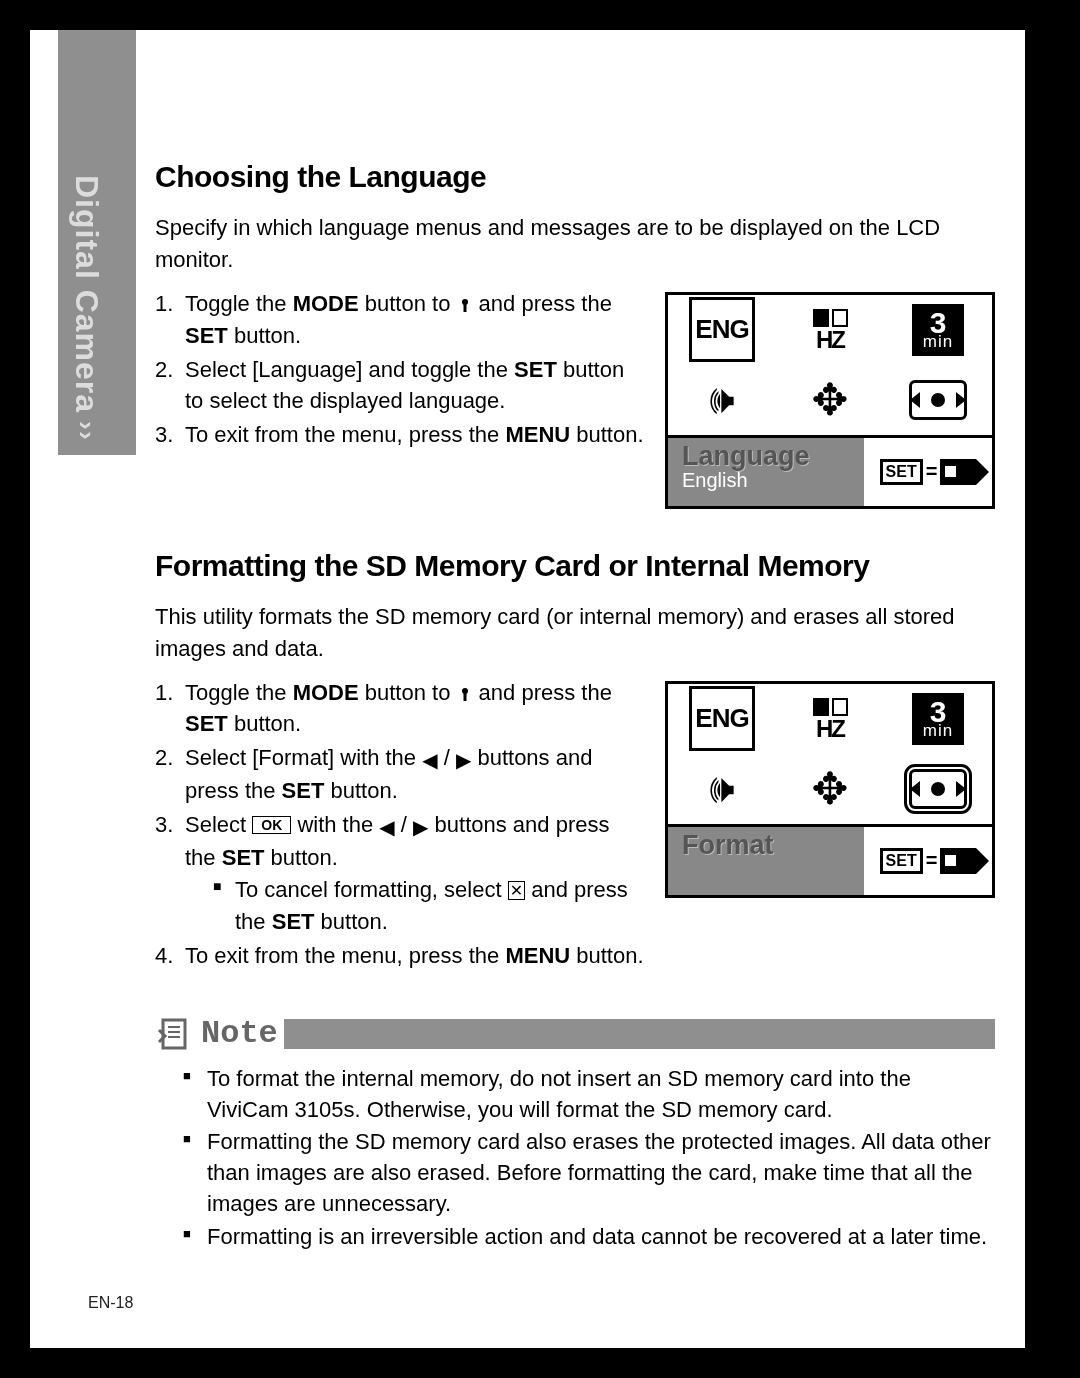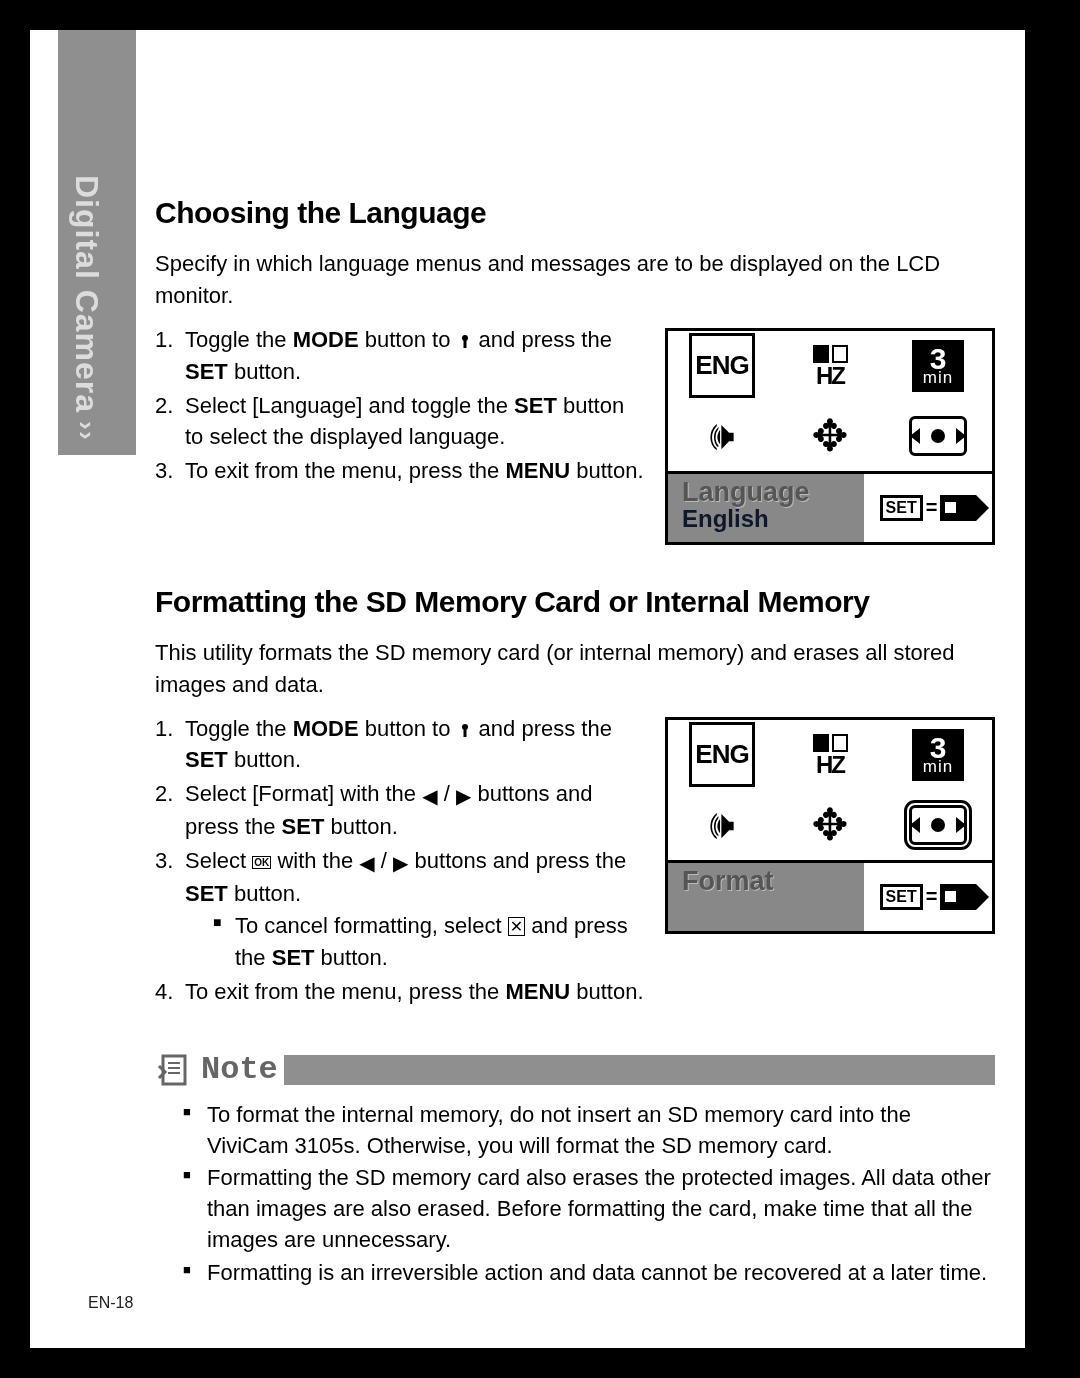--- a/index.html
+++ b/index.html
@@ -61,21 +61,20 @@
     top: -2px;
     color: #dcdcdc;
   }
   
   h2.section {
     font-size: 30px;
     font-weight: 900;
     font-family: Arial Black, Arial, sans-serif;
     margin-bottom: 18px;
     letter-spacing: -0.5px;
-    margin-top: 36px;
   }
   .intro {
     font-size: 22px;
     line-height: 1.45;
     margin-bottom: 12px;
   }
   .cols {
     display: flex;
     align-items: flex-start;
     gap: 20px;
@@ -177,21 +176,21 @@
   .lcd-labels {
     flex: 1;
     background:#888;
     padding: 4px 14px;
     display:flex;
     flex-direction:column;
     line-height:1.05;
     min-height: 68px;
   }
   .lcd-title { color:#555; font-family: Arial Black, Arial; font-size:27px; font-weight:900; text-shadow: 1px 1px 0 #bbb; }
-  .lcd-value { color:#0f172a; font-family: Arial Black, Arial; font-size:24px; font-weight:700; }
+  .lcd-value { color:#ffffff; font-family: Arial Black, Arial; font-size:20px; font-weight:400; }
   .lcd-set { width:128px; display:flex; align-items:center; justify-content:center; gap:3px; background:#fff; }
   .set-box { border:3px solid #000; font-size:16px; font-weight:900; padding:1px 3px; }
   .set-arrow { width:36px; height:26px; background:#000; position:relative; display:flex; align-items:center; }
   .set-arrow::after { content:""; position:absolute; right:-13px; width:0; height:0; border-top:13px solid transparent; border-bottom:13px solid transparent; border-left:13px solid #000; }
   .set-arrow .sq { width:11px; height:11px; background:#fff; margin-left:5px; }
   .focus.selected { outline: 3px solid #000; outline-offset: 2px; }
 
   
   .note-head {
     display:flex;
@@ -320,21 +319,21 @@
           <li>
             <span>Toggle the </span><span class="bold">MODE</span><span> button to </span><span><svg class="tool-glyph" viewBox="0 0 16 16">
                   <circle cx="8" cy="5" r="3" fill="#000"></circle>
                   <rect x="6.5" y="6" width="3" height="9" fill="#000"></rect>
                 </svg></span><span> and press the </span><span class="bold">SET</span><span> button.</span>
           </li>
           <li>
             <span>Select [Format] with the </span><span class="glyph">◀</span><span> / </span><span class="glyph">▶</span><span> buttons and press the </span><span class="bold">SET</span><span> button.</span>
           </li>
           <li>
-            <span>Select </span><span style="font-size:10px;font-weight:900;border:1px solid #000;padding:0 1px;position:relative;top:-2px">OK</span><span> with the </span><span class="glyph">◀</span><span> / </span><span class="glyph">▶</span><span> buttons and press the </span><span class="bold">SET</span><span> button.</span>
+            <span>Select </span><span style="font-size:14px;font-weight:900;border:1px solid #000;padding:0 8px;position:relative;top:-2px">OK</span><span> with the </span><span class="glyph">◀</span><span> / </span><span class="glyph">▶</span><span> buttons and press the </span><span class="bold">SET</span><span> button.</span>
             <ul class="sublist">
               <li>
                 <span>To cancel formatting, select </span><span style="font-size:16px;border:1px solid #000;padding:0 1px;position:relative;top:-1px">✕</span><span> and press the </span><span class="bold">SET</span><span> button.</span>
               </li>
             </ul>
           </li>
           <li>
             <span>To exit from the menu, press the </span><span class="bold">MENU</span><span> button.</span>
           </li>
         </ol>

